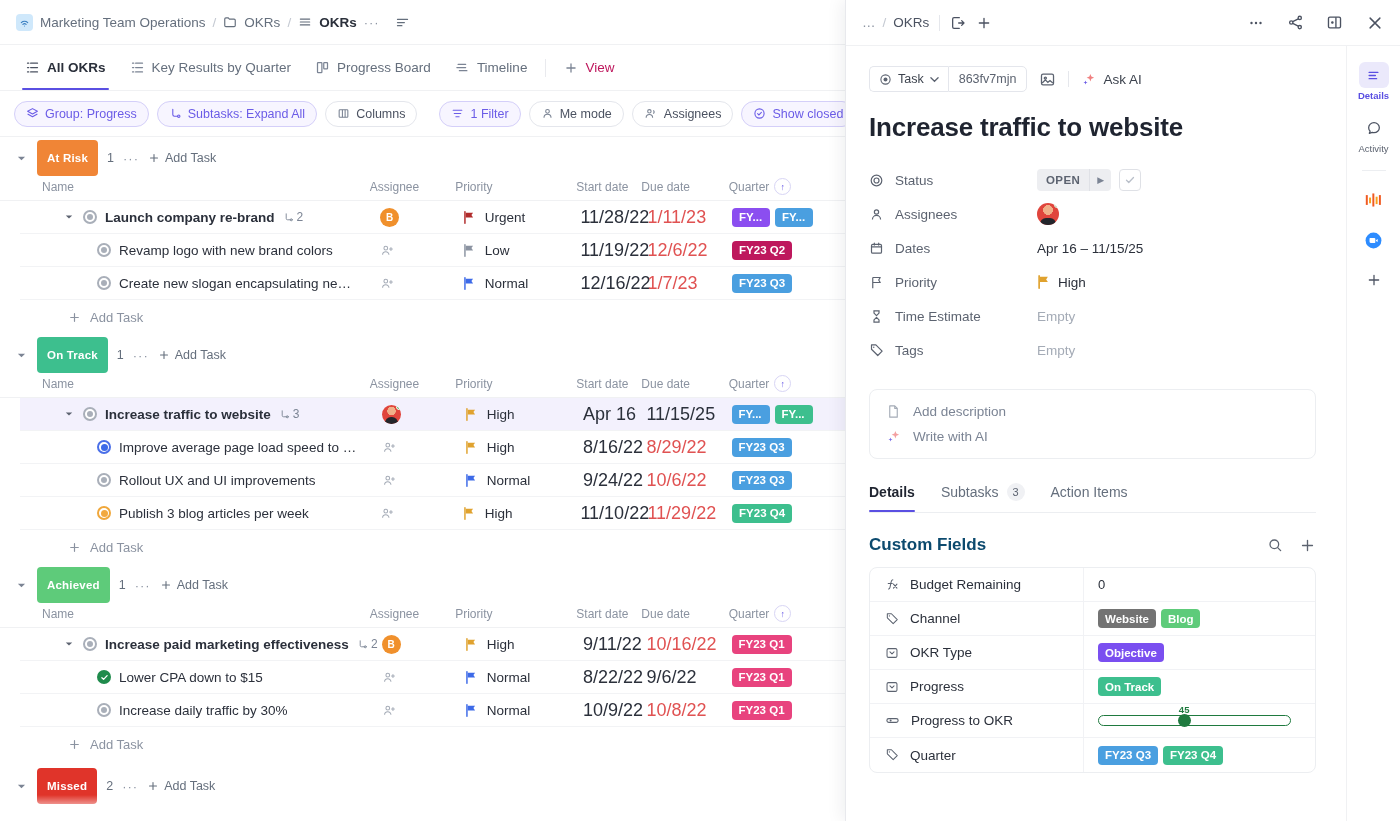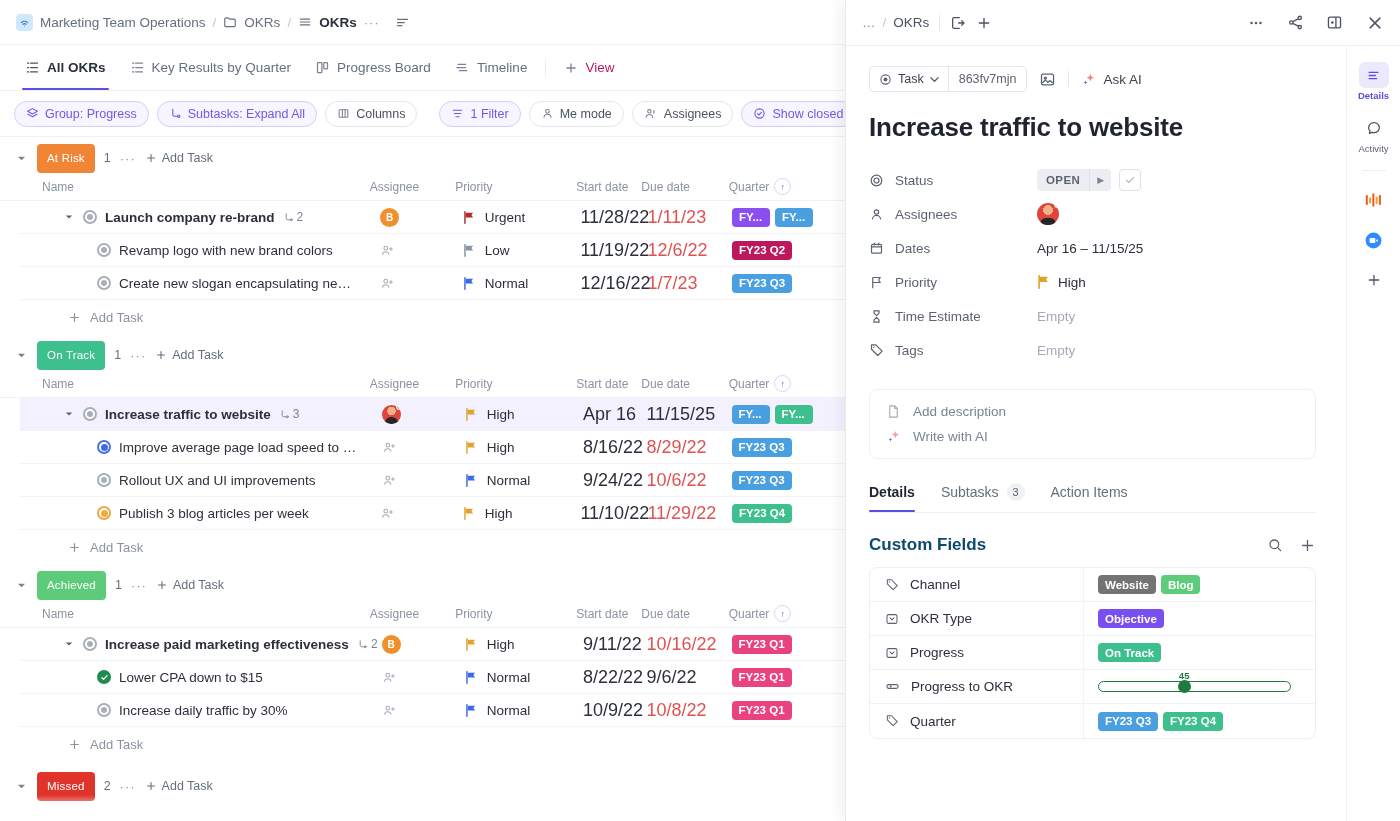--- a/index.html
+++ b/index.html
@@ -64,22 +64,22 @@
   .fdiv { width:1px; height:18px; background:#e9eaee; margin:0 3px; }
 
   
   .groups { position:absolute; top:137px; left:0; right:0; bottom:0; overflow:hidden; }
   .group { padding-top: 6px; }
   .group-head {
     display:flex; align-items:center; gap:9px; height:30px; padding: 0 14px 0 14px;
   }
   .caret { width:14px; display:flex; align-items:center; justify-content:center; color:#7b8494; cursor:pointer; }
   .status-pill {
-    display:inline-flex; align-items:center; height:29px; padding:0 10px;
-    border-radius: 4px; font-size: 11.5px; font-weight: 400; color:#fff;
+    display:inline-flex; align-items:center; height:36px; padding:0 10px;
+    border-radius: 4px; font-size: 11.5px; font-weight: 700; color:#fff;
     letter-spacing:0.2px;
   }
   .gcount { font-size:12.5px; color:#656f7d; }
   .gdots { color:#8b93a1; font-size:13px; letter-spacing:1px; cursor:pointer; }
   .gadd { display:flex; align-items:center; gap:5px; font-size:12.5px; color:#656f7d; cursor:pointer; }
 
   .col-head {
     display:flex; align-items:center; height:28px; padding-left:42px;
     font-size:12px; color:#8b93a1; border-bottom:1px solid #f0f1f3;
   }
@@ -1074,20 +1074,33 @@
               <div>
                   <svg width="17" height="17" viewBox="0 0 24 24" fill="none" stroke="currentColor" stroke-width="1.9" stroke-linecap="round">
                     <path d="M12 5v14M5 12h14"></path>
                   </svg>
                 </div>
             </span>
           </div>
 
           <div class="cf-table">
 
+            <div class="cf-row">
+              <span class="cf-k">
+                <span class="ki">
+                    <svg width="14" height="14" viewBox="0 0 24 24" fill="none" stroke="currentColor" stroke-width="1.8" stroke-linecap="round">
+                      <path d="M6 19c2 0 2.3-1.6 2.8-4L10.4 7c.5-2.4 1-4 3-4"></path>
+                      <path d="M5.5 9.5h7"></path>
+                      <path d="M14.5 10.5l6 7M20.5 10.5l-6 7"></path>
+                    </svg>
+                  </span>
+                <span>Budget Remaining</span>
+              </span>
+              <span class="cf-v">0</span>
+            </div>
 
             <div class="cf-row">
               <span class="cf-k">
                 <span class="ki">
                     <svg width="14" height="14" viewBox="0 0 24 24" fill="none" stroke="currentColor" stroke-width="1.8" stroke-linejoin="round">
                       <path d="M11 3H4v7l10 10 7-7L11 3z"></path>
                       <circle cx="7.6" cy="6.8" r="1.1" fill="currentColor" stroke="none"></circle>
                     </svg>
                   </span>
                 <span>Channel</span>

